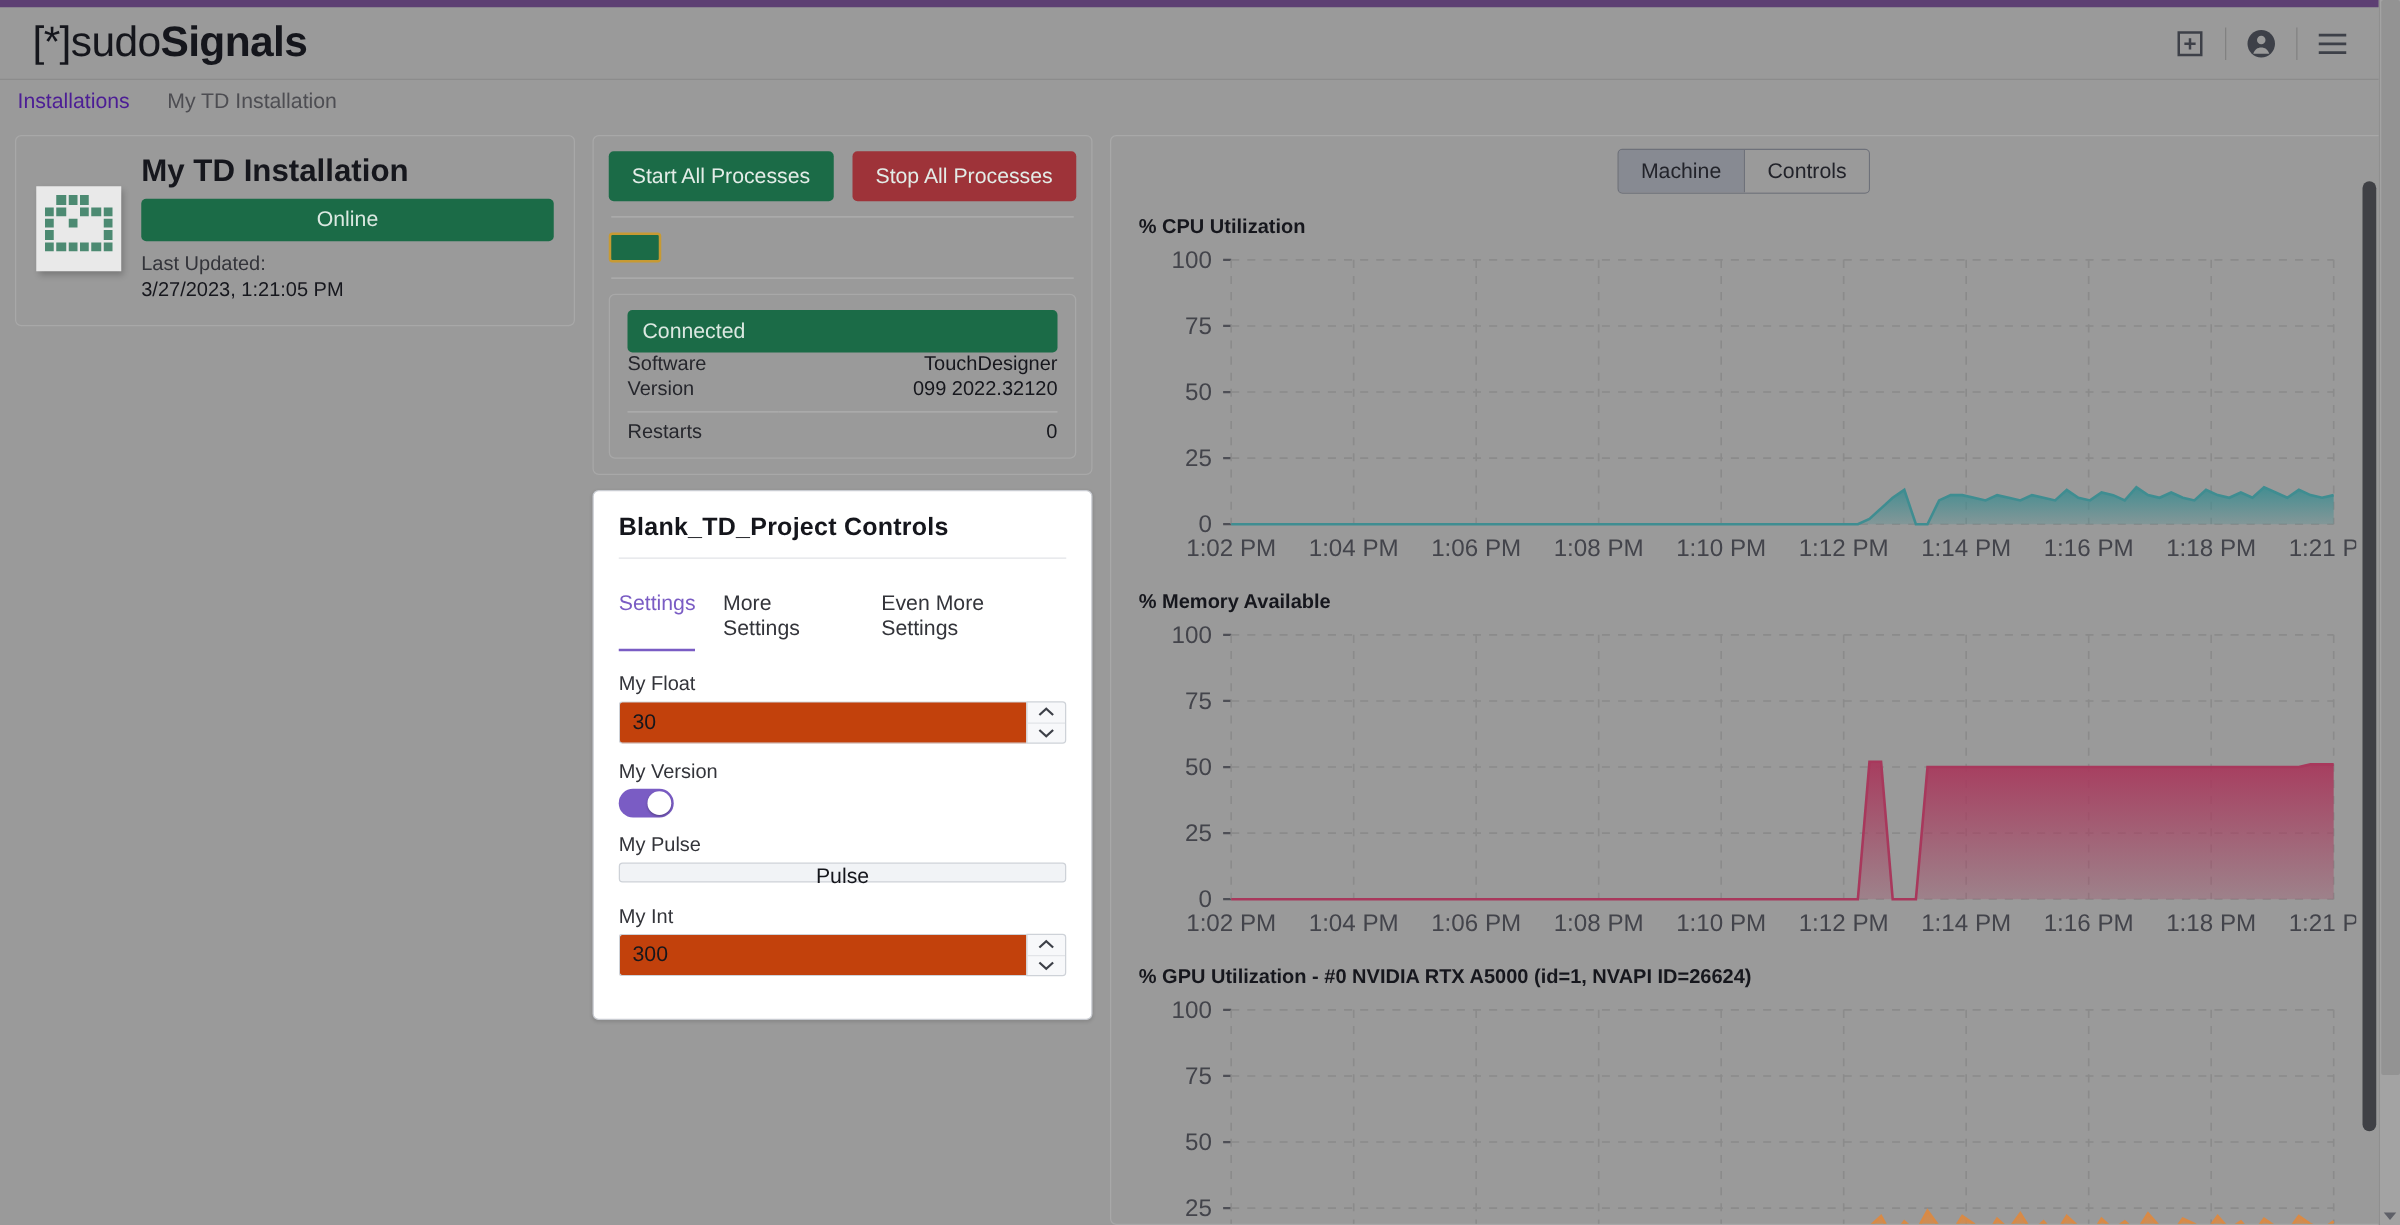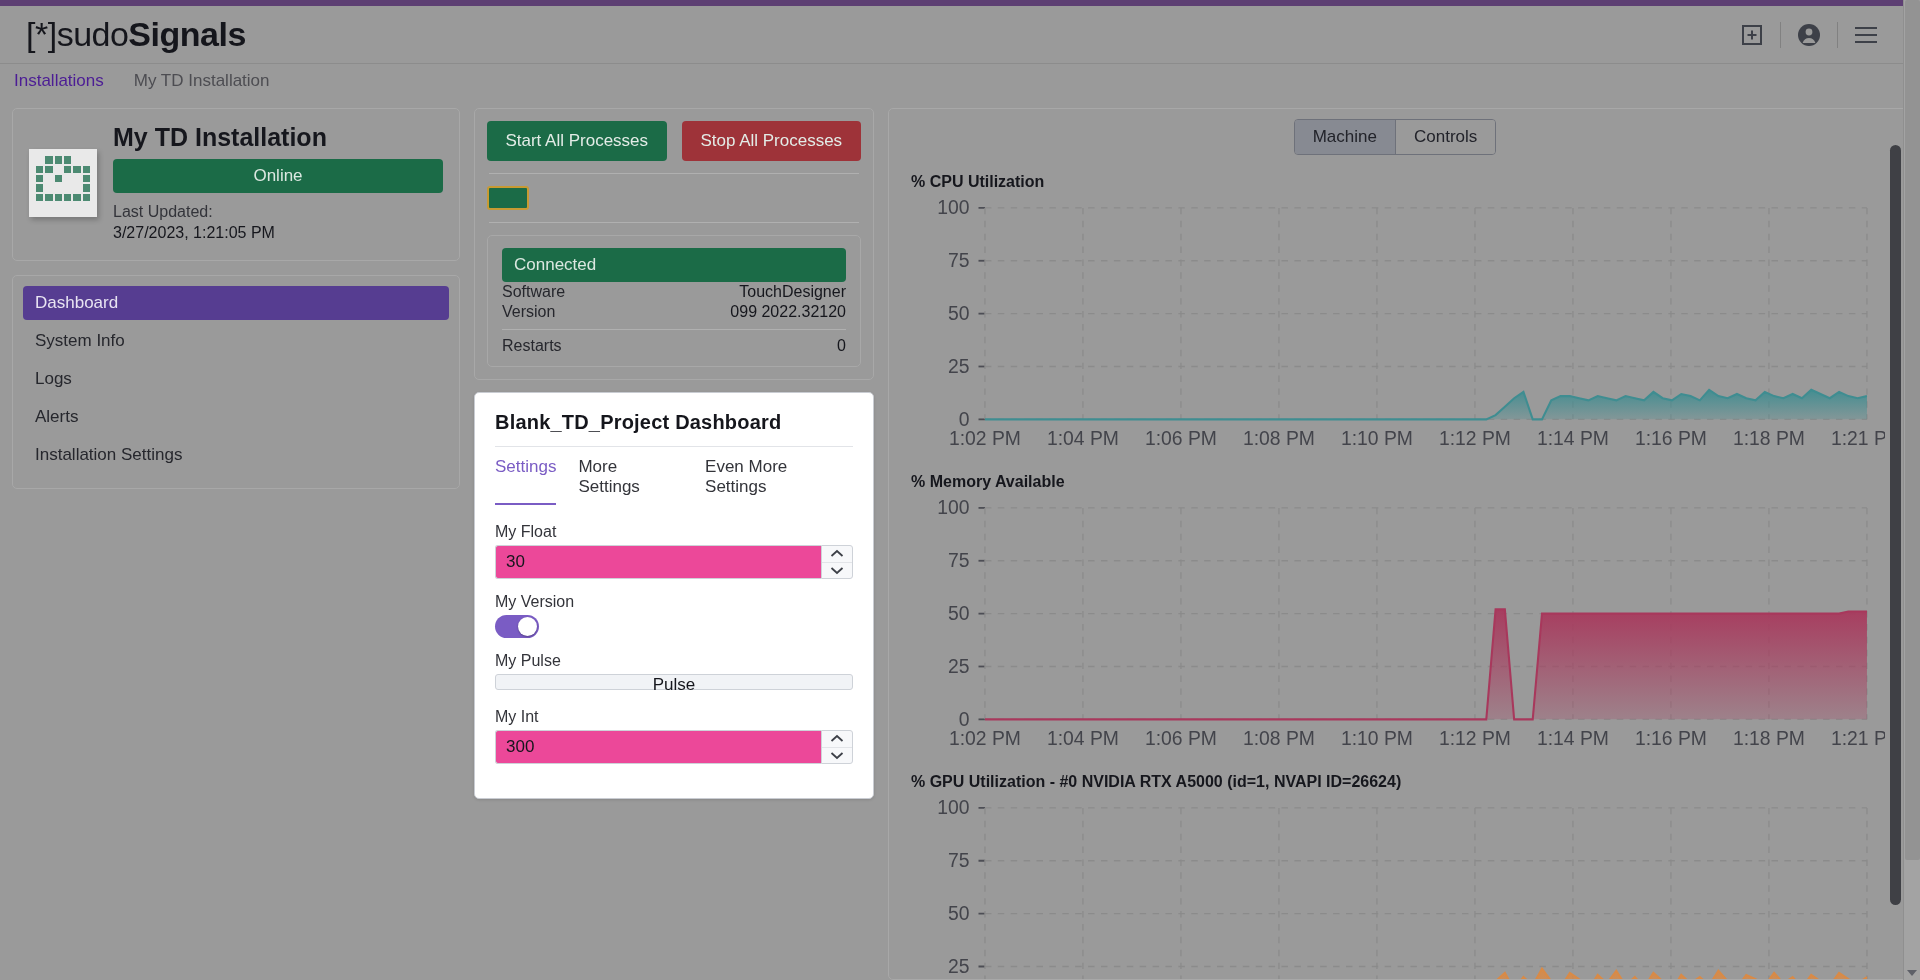--- a/index.html
+++ b/index.html
@@ -129,30 +129,30 @@
     border: 1px solid #c9ccd2;
     border-radius: 5px;
     padding: 18px 20px 20px 20px;
     box-shadow: 0 1px 3px rgba(0,0,0,0.12);
   }
   .controls-title { font-size: 20px; font-weight: 700; color: #15161c; letter-spacing: 0.2px; }
   .controls-hr { height: 1px; background: #e2e4e8; margin: 12px 0 10px 0; }
   .tabs { display: flex; gap: 22px; margin-bottom: 18px; }
   .tab {
     font-size: 17px; color: #33343a; cursor: pointer;
-    padding-bottom: 6px; border-bottom: 2px solid transparent;
+    padding-bottom: 6px; border-bottom: 2px solid transparent; margin-top: 16px;
   }
   .tab.active { color: #7a5cc4; border-bottom-color: #7a5cc4; }
   .field-label { font-size: 16px; color: #33343a; margin-bottom: 4px; }
   .field-block { margin-bottom: 14px; }
   .num-wrap { display: flex; }
   .num-input {
     flex: 1; height: 34px; border: 1px solid #ced2d8;
     border-right: none; border-radius: 3px 0 0 3px;
-    background: #ec4899; font-size: 17px; color: #15161c;
+    background: #c2410c; font-size: 17px; color: #15161c;
     padding: 0 10px; font-family: "Liberation Sans", sans-serif;
     outline: none;
   }
   .spinner {
     width: 32px; border: 1px solid #ced2d8; border-radius: 0 3px 3px 0;
     background: #f7f8fa; display: flex; flex-direction: column;
   }
   .spin-btn {
     flex: 1; display: flex; align-items: center; justify-content: center;
     cursor: pointer; color: #3d4048; font-size: 11px;
@@ -317,27 +317,20 @@
           <span></span>
       </div>
       <div class="install-info">
         <div class="install-title">My TD Installation</div>
         <div class="status-pill">Online</div>
         <div class="lastupd-label">Last Updated:</div>
         <div class="lastupd-value">3/27/2023, 1:21:05 PM</div>
       </div>
     </div>
 
-    <div class="card nav-card">
-      <div class="nav-item active">Dashboard</div>
-      <div class="nav-item">System Info</div>
-      <div class="nav-item">Logs</div>
-      <div class="nav-item">Alerts</div>
-      <div class="nav-item">Installation Settings</div>
-    </div>
   </div>
 
   <div class="col-mid">
     <div class="card proc-card">
       <div class="proc-btn-row">
         <button class="btn btn-start">Start All Processes</button>
         <button class="btn btn-stop">Stop All Processes</button>
       </div>
       <div class="hr-soft"></div>
       <div class="chip"></div>
@@ -361,21 +354,21 @@
           <tr class="kv-pad">
             <td>Restarts</td>
             <td class="val">0</td>
           </tr>
         </tbody>
           </table>
       </div>
     </div>
 
     <div class="controls-card">
-      <div class="controls-title">Blank_TD_Project Dashboard</div>
+      <div class="controls-title">Blank_TD_Project Controls</div>
       <div class="controls-hr"></div>
       <div class="tabs">
         <div class="tab active">Settings</div>
         <div class="tab">More Settings</div>
         <div class="tab">Even More Settings</div>
       </div>
 
       <div class="field-block">
         <div class="field-label">My Float</div>
         <div class="num-wrap">

